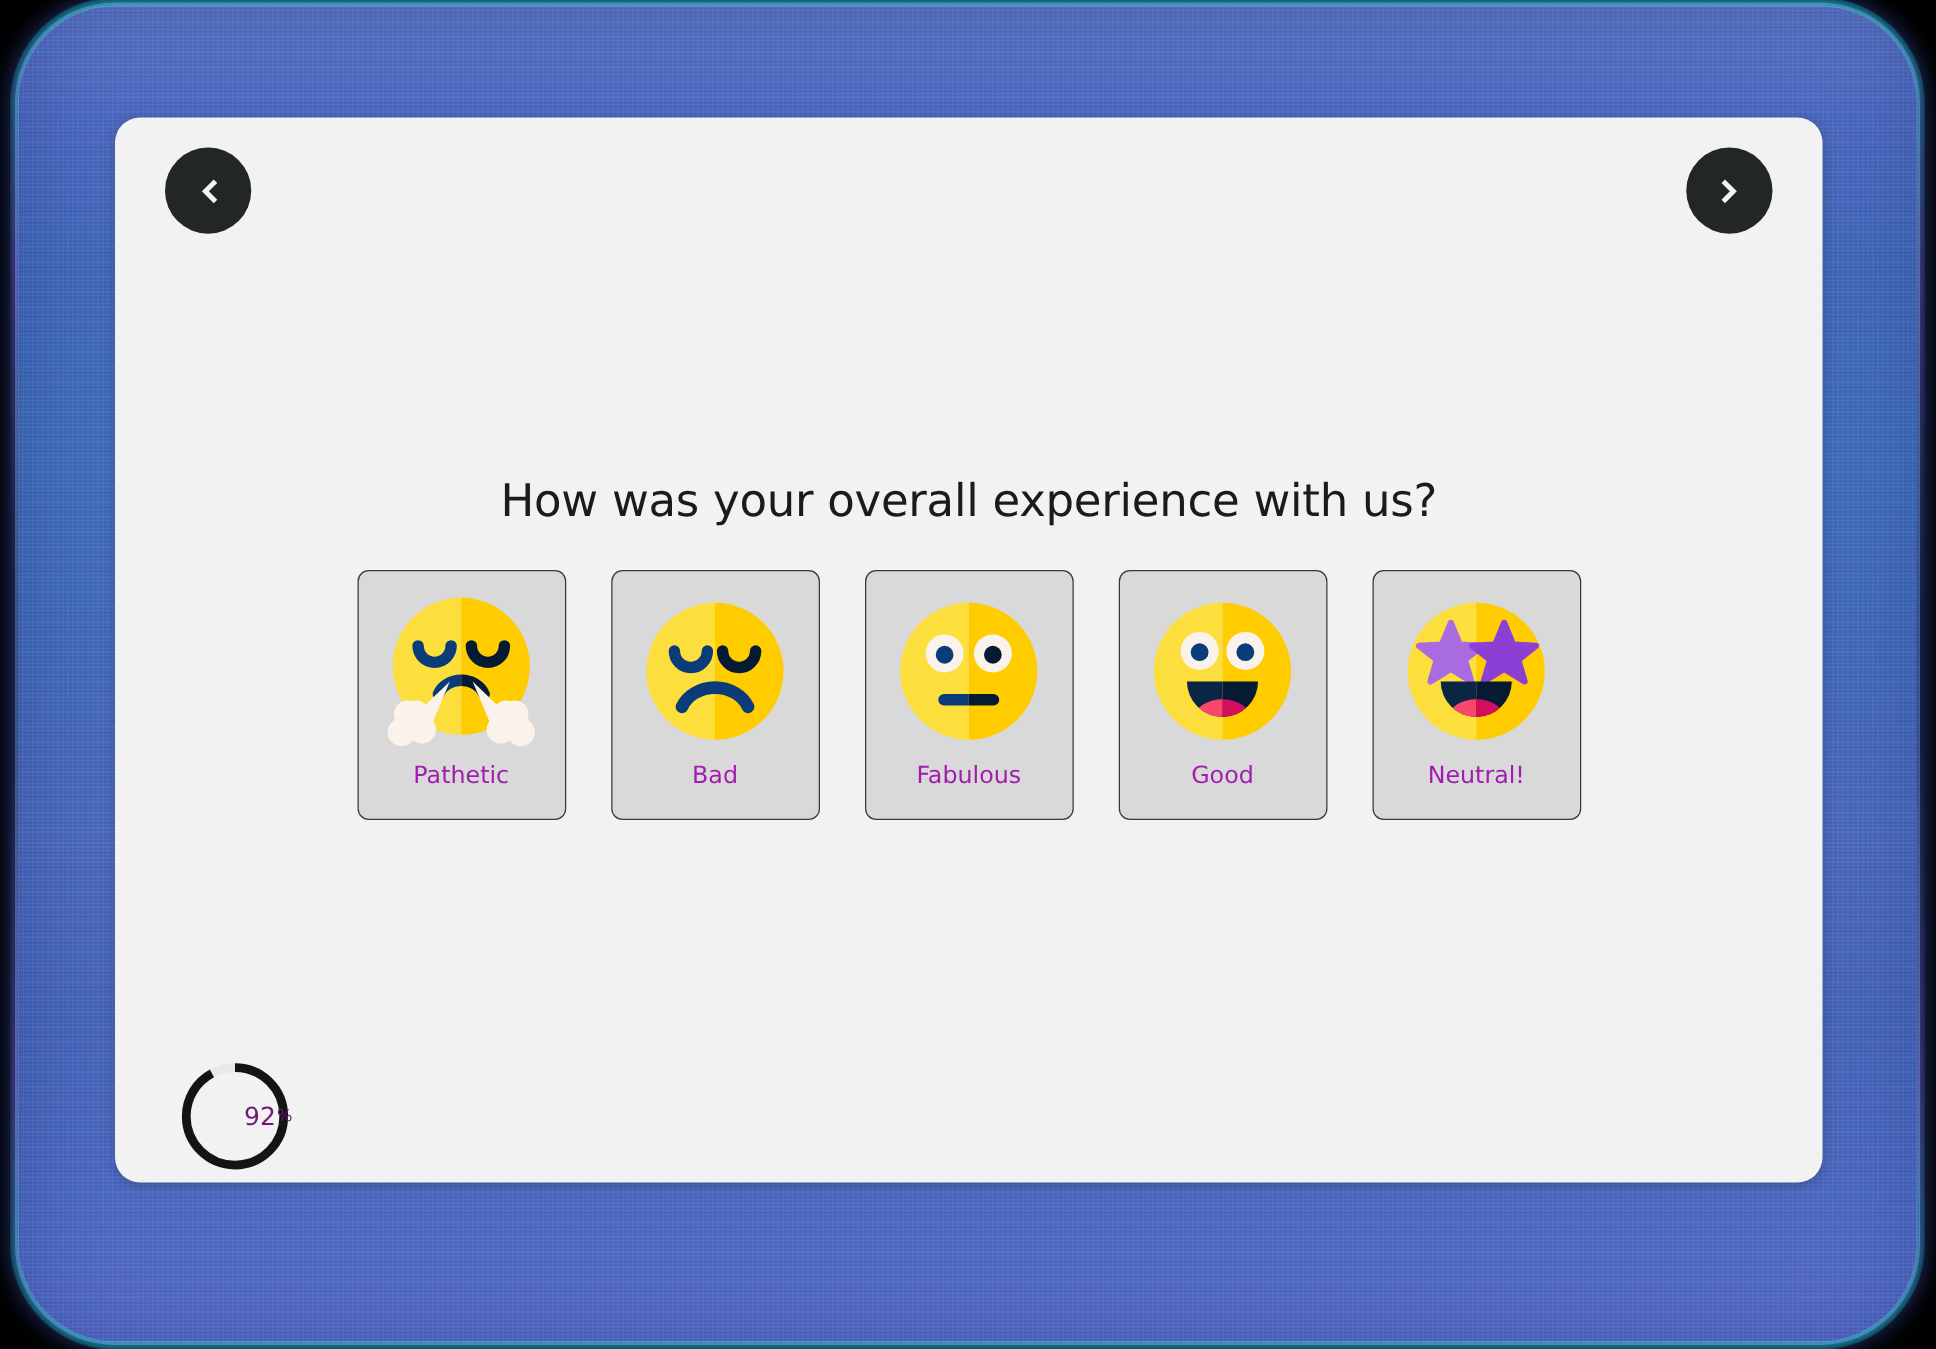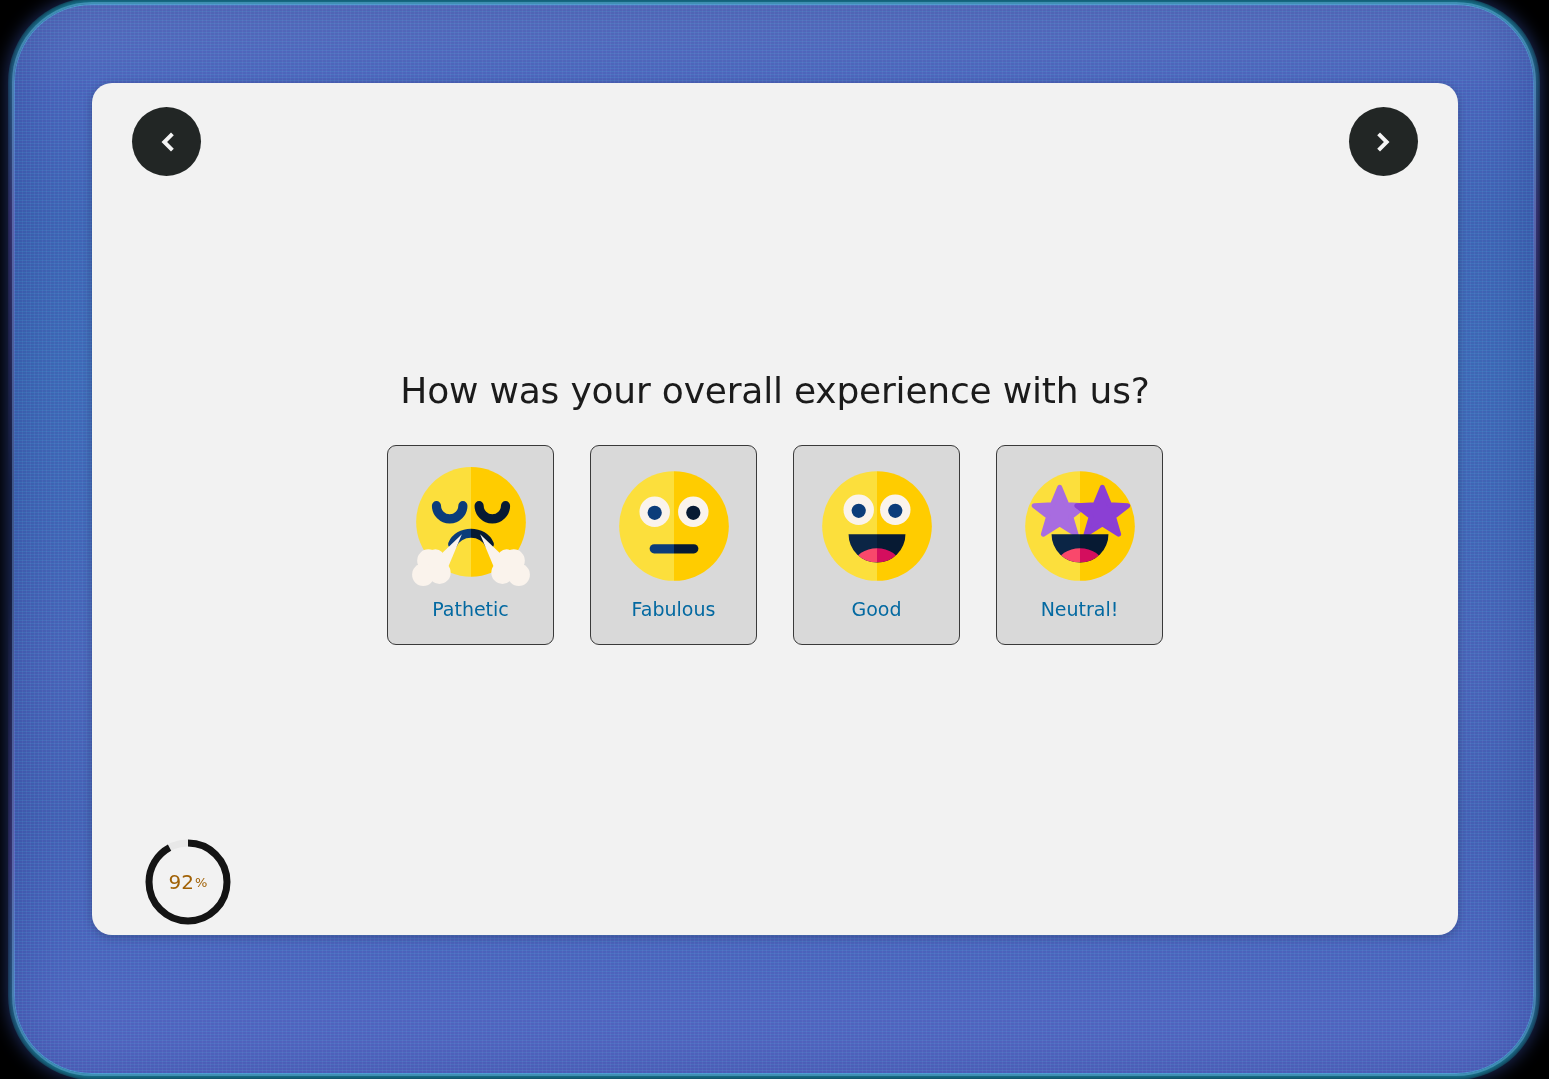--- a/index.html
+++ b/index.html
@@ -72,21 +72,21 @@
     -webkit-mask: linear-gradient(#000 0 0) content-box, linear-gradient(#000 0 0);
     -webkit-mask-composite: xor;
             mask-composite: exclude;
     filter: blur(2px);
     opacity: .55;
   }
 
   
   #survey-card {
     position: absolute;
-    left: 92px; top: 83px;
+    left: 92px; top: 94px;
     width: 1366px; height: 852px;
     background: #F2F2F2;
     border-radius: 20px;
     box-shadow: 0 2px 10px rgba(0,0,0,.22);
     overflow: hidden;
   }
 
   
   .nav-btn {
     position: absolute;
@@ -136,42 +136,42 @@
     flex-direction: column;
     align-items: center;
     justify-content: flex-start;
     padding-top: 15px;
     cursor: pointer;
   }
   .option-face { width: 130px; height: 130px; display: block; }
   .option-label {
     margin-top: 8px;
     font-size: 19px;
-    color: #0369a1;
+    color: #a21caf;
     font-family: "DejaVu Sans", sans-serif;
     text-align: center;
     line-height: 1.1;
   }
 
   
   #progress-donut {
     position: absolute;
     left: 50px; top: 753px;
     width: 92px; height: 92px;
   }
   #progress-donut svg { display: block; }
   #progress-label {
     position: absolute;
     left: 0; top: 0;
     width: 92px; height: 92px;
     display: flex;
     align-items: center;
-    justify-content: center;
+    justify-content: flex-end;
     font-size: 20px;
-    color: #a16207;
+    color: #701a75;
     font-family: "DejaVu Sans", sans-serif;
   }
   #progress-label .pct-sign { font-size: 13px; margin-left: 1px; }
 </style>
 </head>
 <body>
 
 <div id="frame-backdrop"></div>
 <div id="device-frame"></div>
 <div id="frame-noise"></div>
@@ -228,20 +228,41 @@
           <path d="M73 72 L98 96 L108 110 L88 108 Z"></path>
           <circle cx="106" cy="98" r="11"></circle>
           <circle cx="111" cy="112" r="11"></circle>
           <circle cx="95" cy="110" r="11"></circle>
           <circle cx="99" cy="96" r="9"></circle>
         </g>
       </svg>
       <div class="option-label">Pathetic</div>
     </div>
 
+    <div class="option-card">
+      <svg class="option-face" viewBox="0 0 128 128">
+        <defs>
+          <clipPath id="p2-left">
+              <rect x="0" y="0" width="64" height="128"></rect>
+            </clipPath>
+          <clipPath id="p2-right">
+              <rect x="64" y="0" width="64" height="128"></rect>
+            </clipPath>
+        </defs>
+        <circle cx="64" cy="64" r="54" fill="#FCDF3C" clip-path="url(#p2-left)"></circle>
+        <circle cx="64" cy="64" r="54" fill="#FFCC00" clip-path="url(#p2-right)"></circle>
+        <path d="M32 48 a13 13 0 0 0 26 0" fill="none" stroke="#0B3C7A" stroke-width="9" stroke-linecap="round" clip-path="url(#p2-left)"></path>
+        <path d="M32 48 a13 13 0 0 0 26 0" fill="none" stroke="#071A33" stroke-width="9" stroke-linecap="round" clip-path="url(#p2-right)"></path>
+        <path d="M70 48 a13 13 0 0 0 26 0" fill="none" stroke="#0B3C7A" stroke-width="9" stroke-linecap="round" clip-path="url(#p2-left)"></path>
+        <path d="M70 48 a13 13 0 0 0 26 0" fill="none" stroke="#071A33" stroke-width="9" stroke-linecap="round" clip-path="url(#p2-right)"></path>
+        <path d="M38 92 a28 24 0 0 1 52 0" fill="none" stroke="#0B3C7A" stroke-width="10" stroke-linecap="round" clip-path="url(#p2-left)"></path>
+        <path d="M38 92 a28 24 0 0 1 52 0" fill="none" stroke="#0B3C7A" stroke-width="10" stroke-linecap="round" clip-path="url(#p2-right)"></path>
+      </svg>
+      <div class="option-label">Bad</div>
+    </div>
 
     <div class="option-card">
       <svg class="option-face" viewBox="0 0 128 128">
         <defs>
           <clipPath id="p3-left">
               <rect x="0" y="0" width="64" height="128"></rect>
             </clipPath>
           <clipPath id="p3-right">
               <rect x="64" y="0" width="64" height="128"></rect>
             </clipPath>

